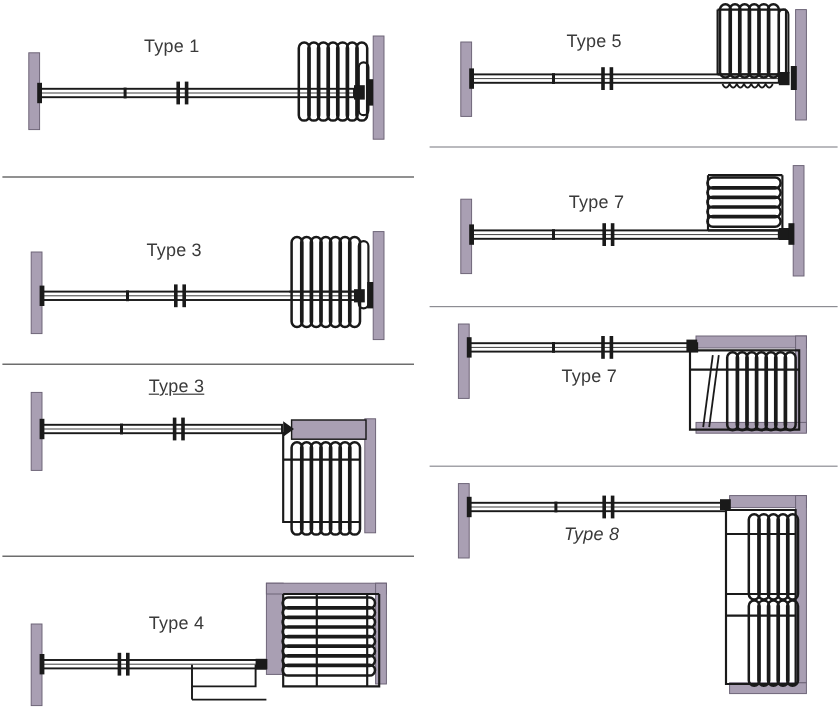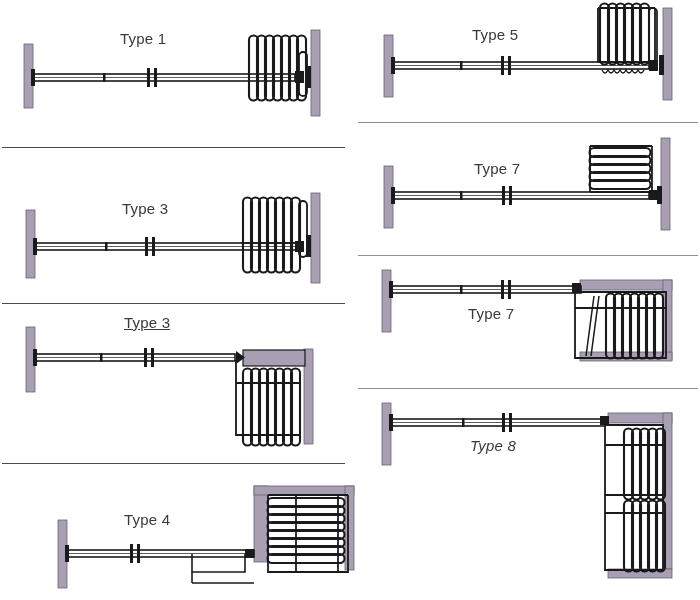--- a/index.html
+++ b/index.html
@@ -166,21 +166,21 @@
         <path d="M251 68 v68 a4.5 4.5 0 0 0 9 0 v-68 a4.5 4.5 0 0 0 -9 0 z"></path>
         <path d="M259 68 v68 a4.5 4.5 0 0 0 9 0 v-68 a4.5 4.5 0 0 0 -9 0 z"></path>
         <path d="M267 68 v68 a4.5 4.5 0 0 0 9 0 v-68 a4.5 4.5 0 0 0 -9 0 z"></path>
         <path d="M275 68 v68 a4.5 4.5 0 0 0 9 0 v-68 a4.5 4.5 0 0 0 -9 0 z"></path>
         <path d="M283 68 v68 a4.5 4.5 0 0 0 9 0 v-68 a4.5 4.5 0 0 0 -9 0 z"></path>
         <path d="M291 68 v68 a4.5 4.5 0 0 0 9 0 v-68 a4.5 4.5 0 0 0 -9 0 z"></path>
       </g>
     </svg>
   </div>
 
-  <div class="panel" style="left:0;top:468px;width:350px;height:132px;padding-left:32px;">
+  <div class="panel" style="left:0;top:468px;width:350px;height:132px;">
     <div class="panel-label" style="left:124px;top:43px;">Type 4</div>
     <svg width="350" height="132" viewBox="0 0 350 132">
       <g>
         <rect x="26" y="52" width="9" height="68" fill="#a99fb3" stroke="#6b6275" stroke-width="0.8"></rect>
       </g>
 
       <g>
         <rect x="222" y="18" width="14" height="76" fill="#a99fb3" stroke="#6b6275" stroke-width="0.8"></rect>
         <rect x="222" y="18" width="100" height="9" fill="#a99fb3" stroke="#6b6275" stroke-width="0.8"></rect>
         <rect x="313" y="18" width="9" height="84" fill="#a99fb3" stroke="#6b6275" stroke-width="0.8"></rect>

